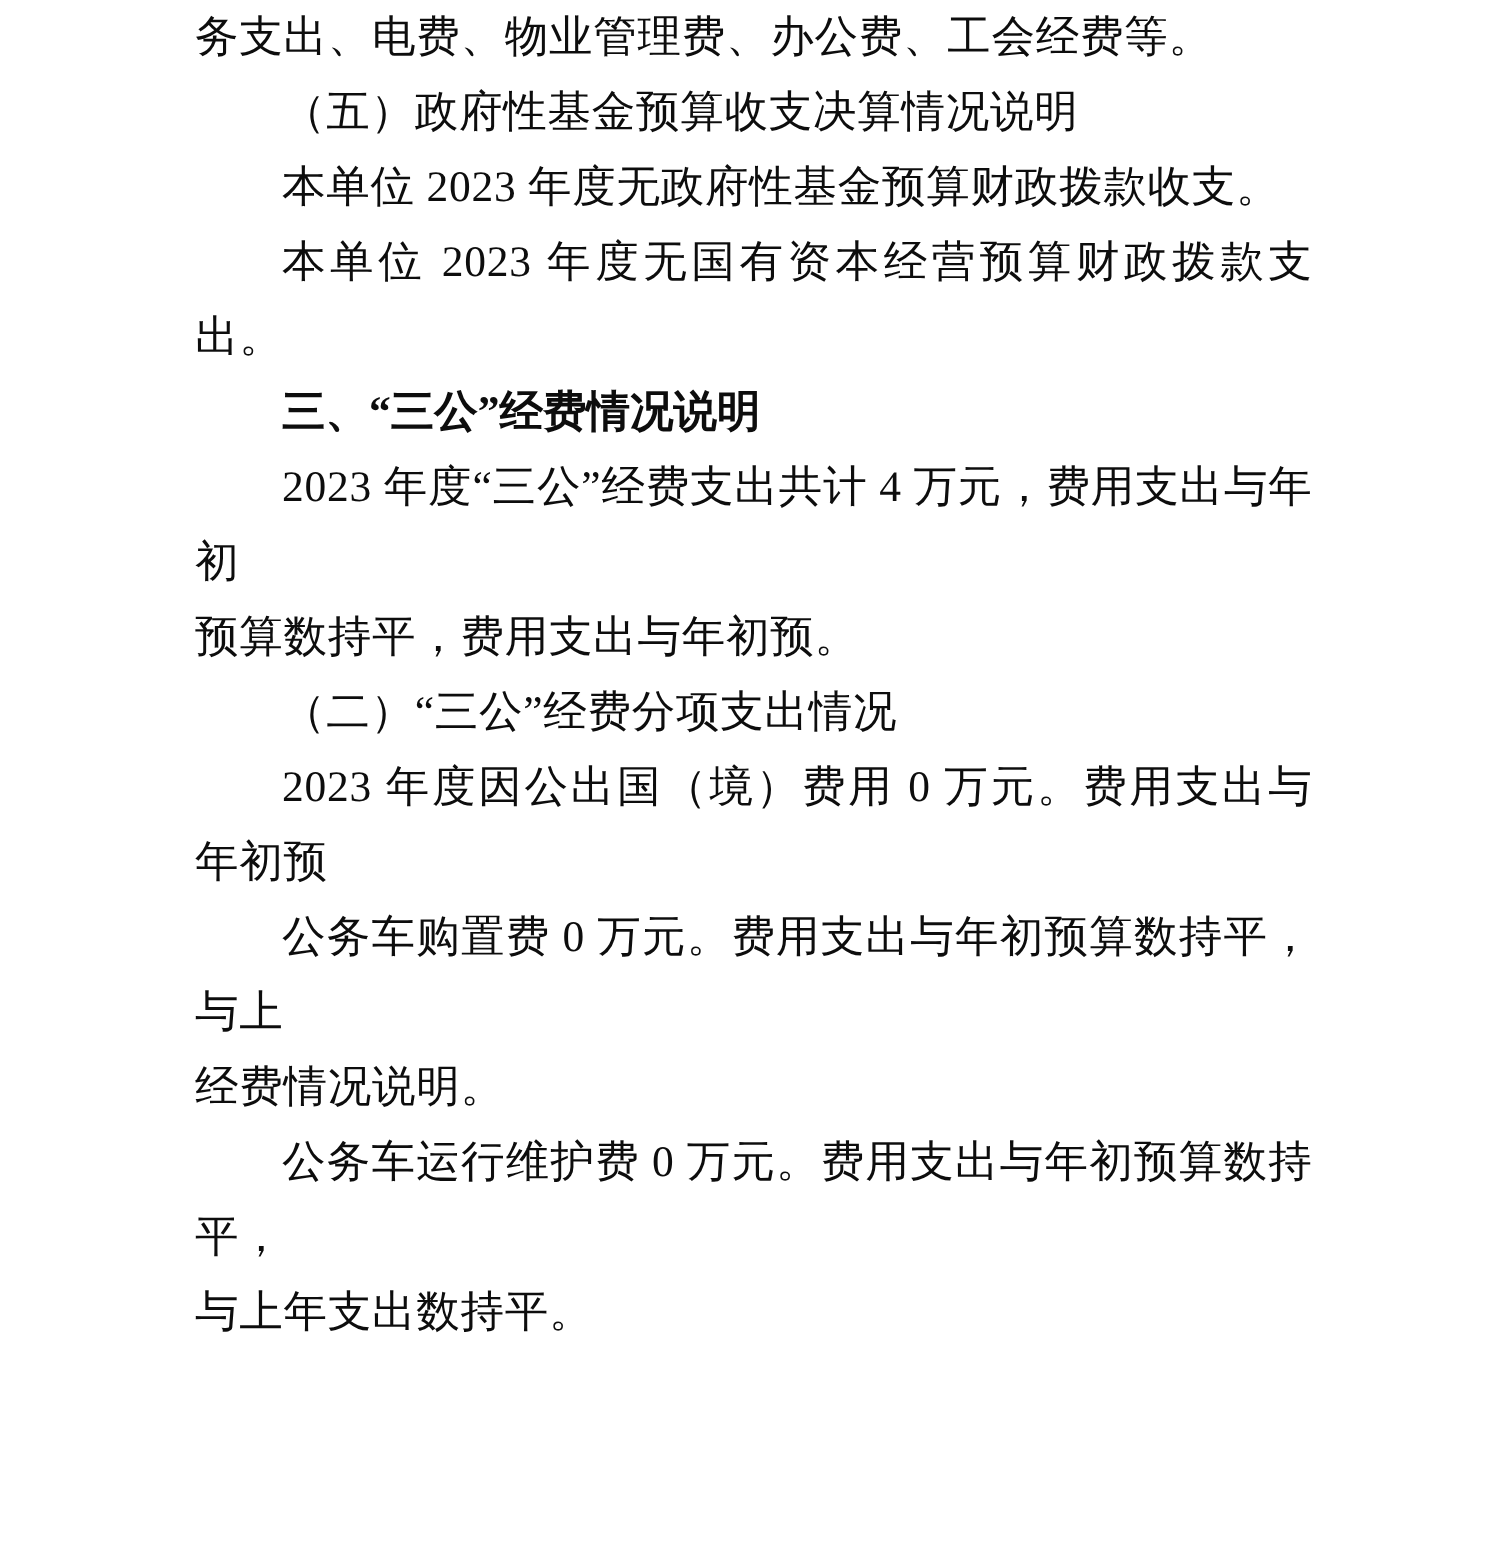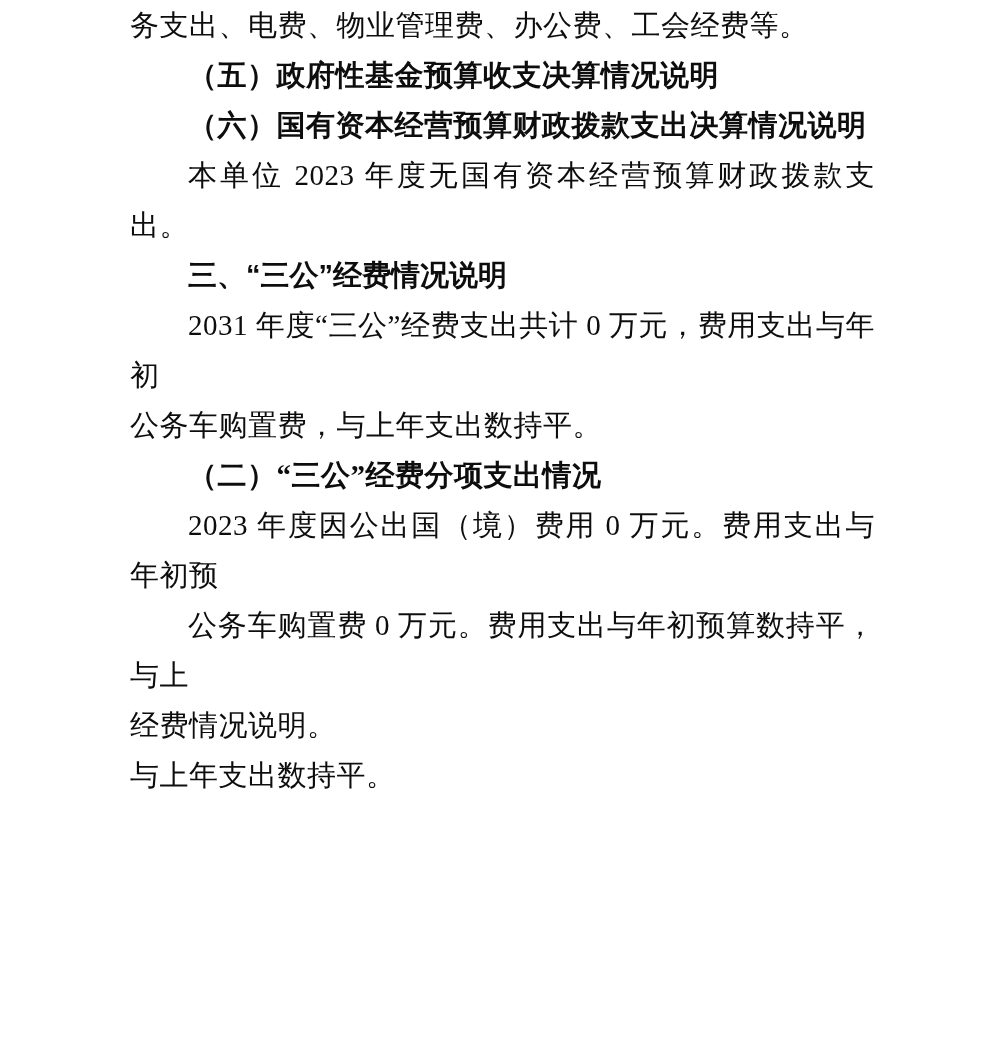--- a/index.html
+++ b/index.html
@@ -32,56 +32,57 @@
     text-align: justify;
     text-justify: inter-ideograph;
     word-break: break-all;
   }
   p.indent {
     text-indent: 58px;
   }
   p.heading {
     font-weight: bold;
     text-indent: 58px;
-    font-family: Liberation Sans, sans-serif;
+    font-family: Liberation Serif, serif;
     letter-spacing: 0px;
   }
   p.subheading {
     text-indent: 58px;
-    font-weight: 700;
+    font-weight: 400;
     font-family: "Liberation Serif", "DejaVu Serif", serif;
   }
   p.cont {
     text-indent: 0;
   }
 </style>
 </head>
 <body>
 
 <div class="page">
   <div class="doc-body">
 
     <p class="cont">务支出、电费、物业管理费、办公费、工会经费等。</p>
 
     <p class="subheading">（五）政府性基金预算收支决算情况说明</p>
 
+    <p class="indent">本单位 2023 年度无政府性基金预算财政拨款收支。</p>
 
-    <p class="subheading">（六）国有资本经营预算财政拨款支出决算情况说明</p>
 
     <p class="indent">本单位 2023 年度无国有资本经营预算财政拨款支出。</p>
 
     <p class="heading">三、“三公”经费情况说明</p>
 
 
-    <p class="indent">2031 年度“三公”经费支出共计 0 万元，费用支出与年初</p>
-    <p class="cont">公务车购置费，与上年支出数持平。</p>
+    <p class="indent">2023 年度“三公”经费支出共计 4 万元，费用支出与年初</p>
+    <p class="cont">预算数持平，费用支出与年初预。</p>
 
     <p class="subheading">（二）“三公”经费分项支出情况</p>
 
     <p class="indent">2023 年度因公出国（境）费用 0 万元。费用支出与年初预</p>
 
     <p class="indent">公务车购置费 0 万元。费用支出与年初预算数持平，与上</p>
     <p class="cont">经费情况说明。</p>
 
+    <p class="indent">公务车运行维护费 0 万元。费用支出与年初预算数持平，</p>
     <p class="cont">与上年支出数持平。</p>
 
   </div>
 </div>
 
 </body></html>

